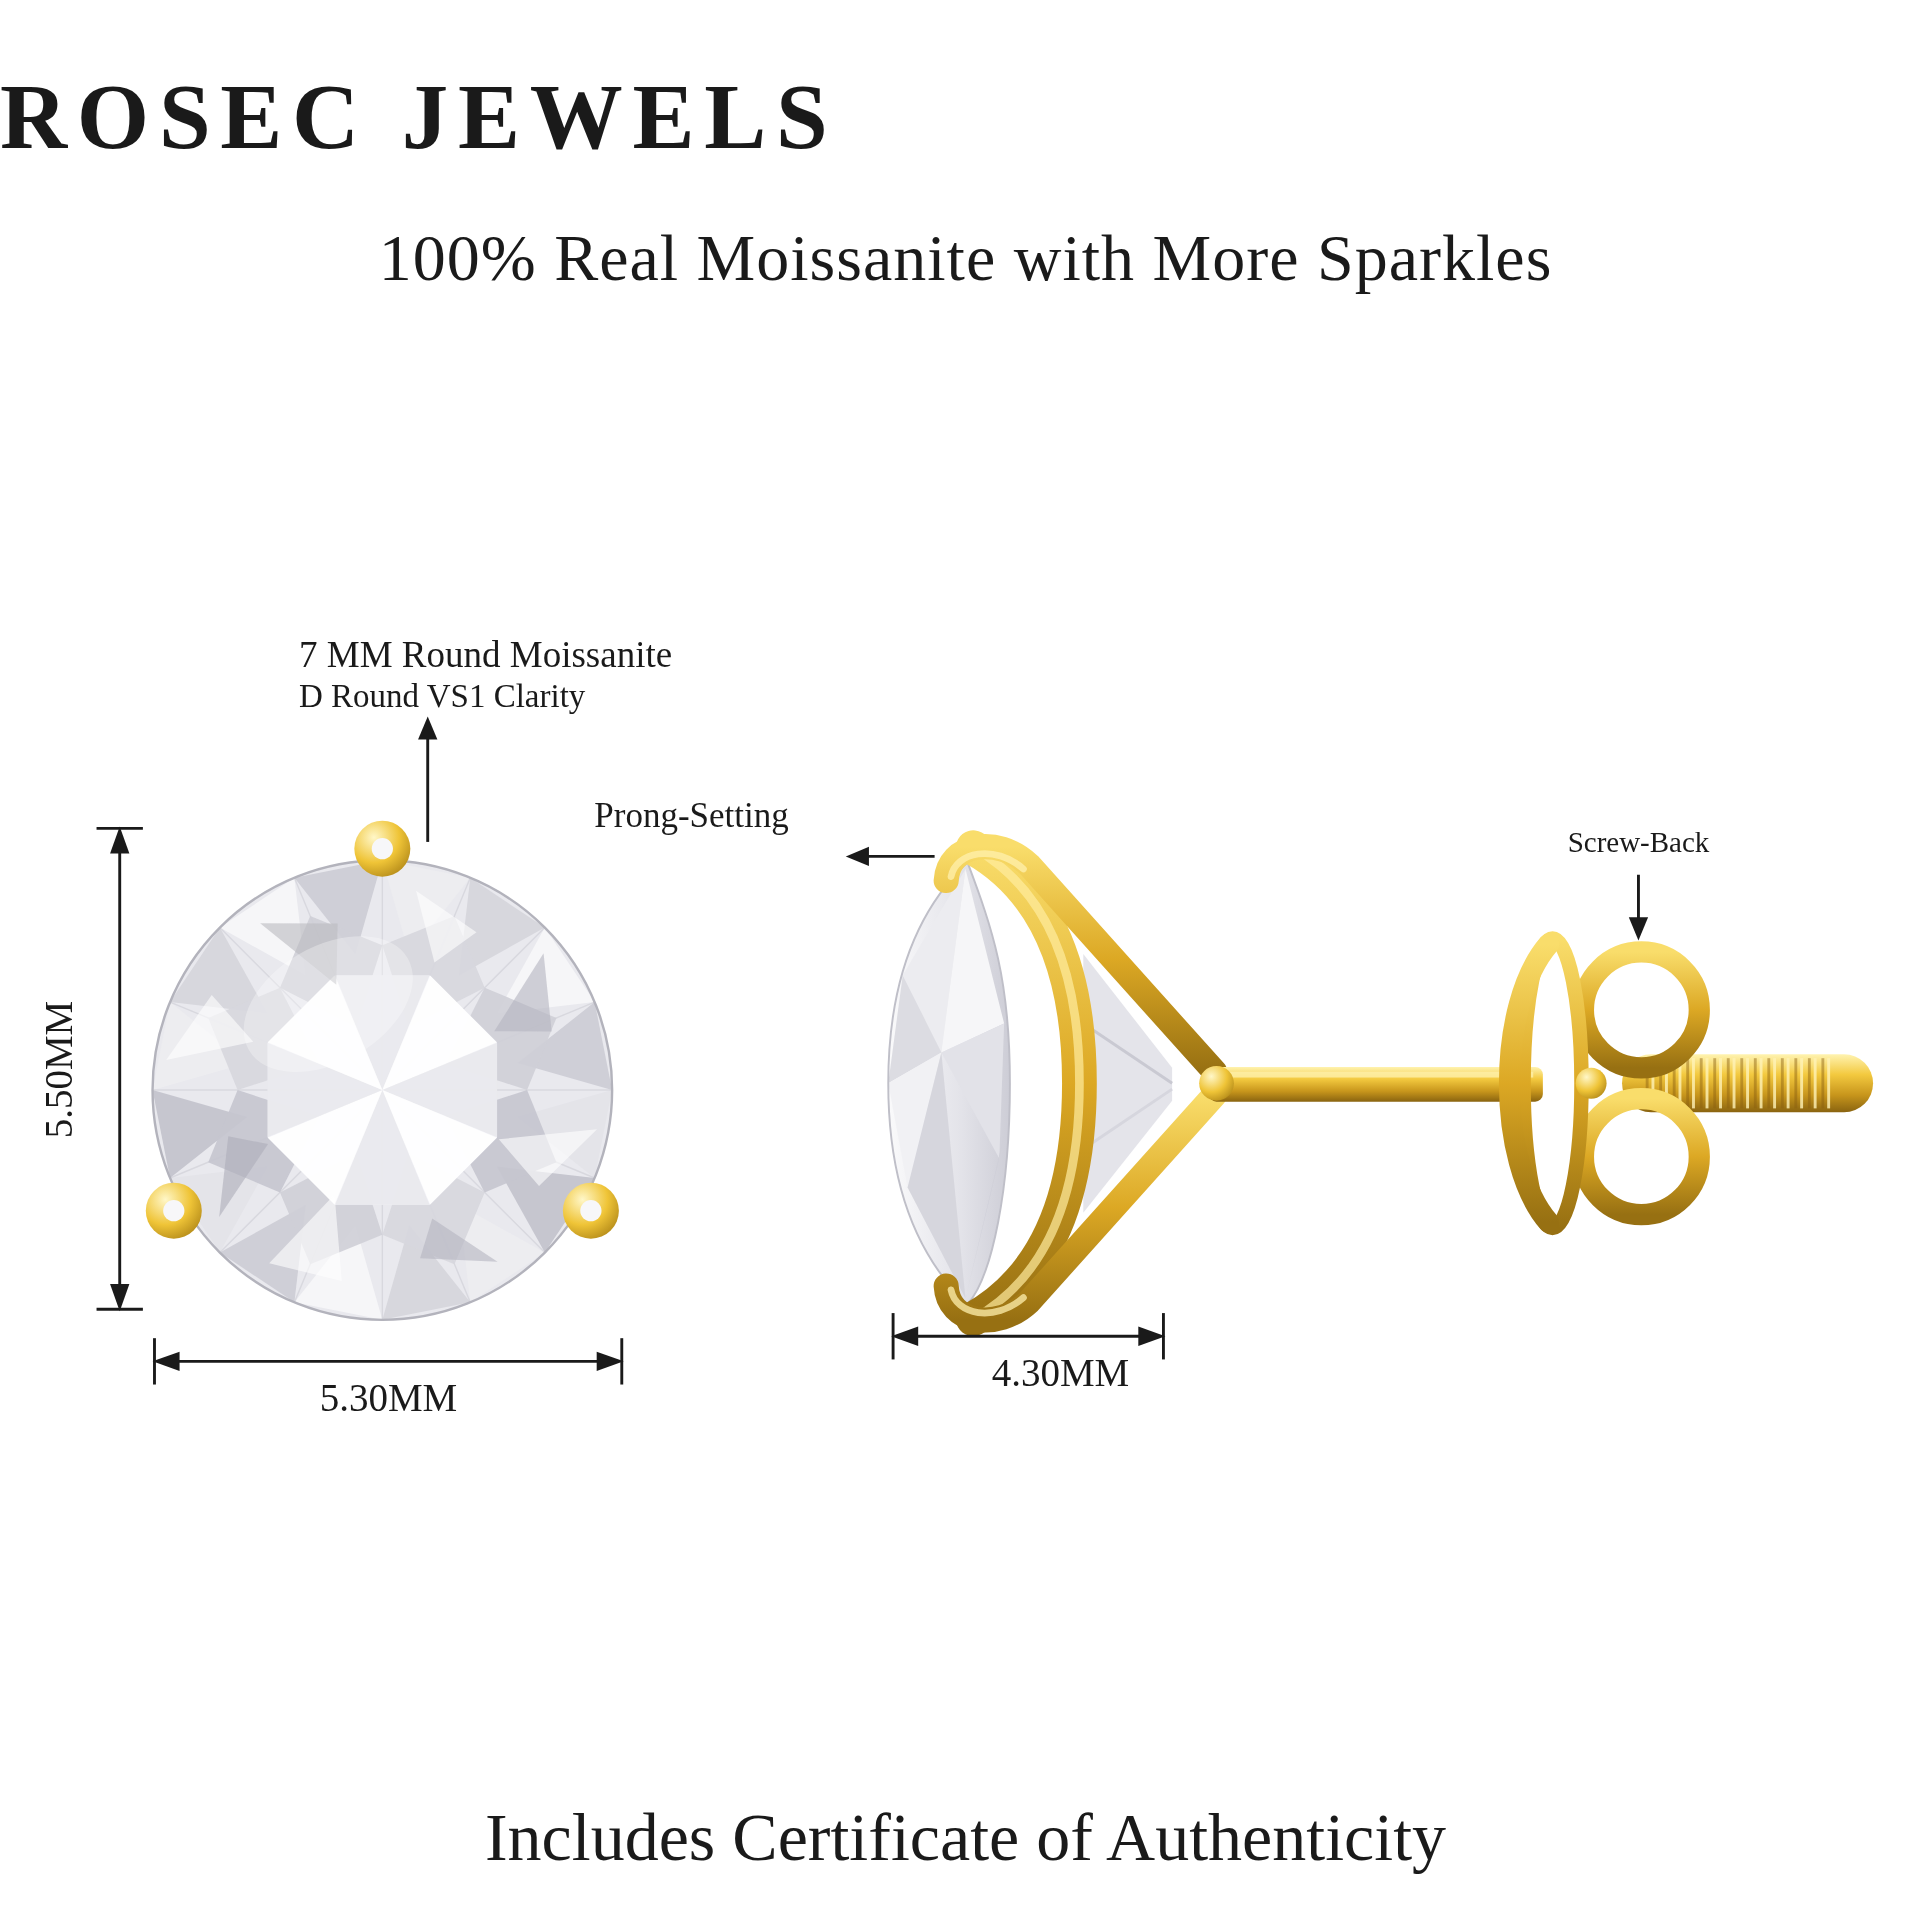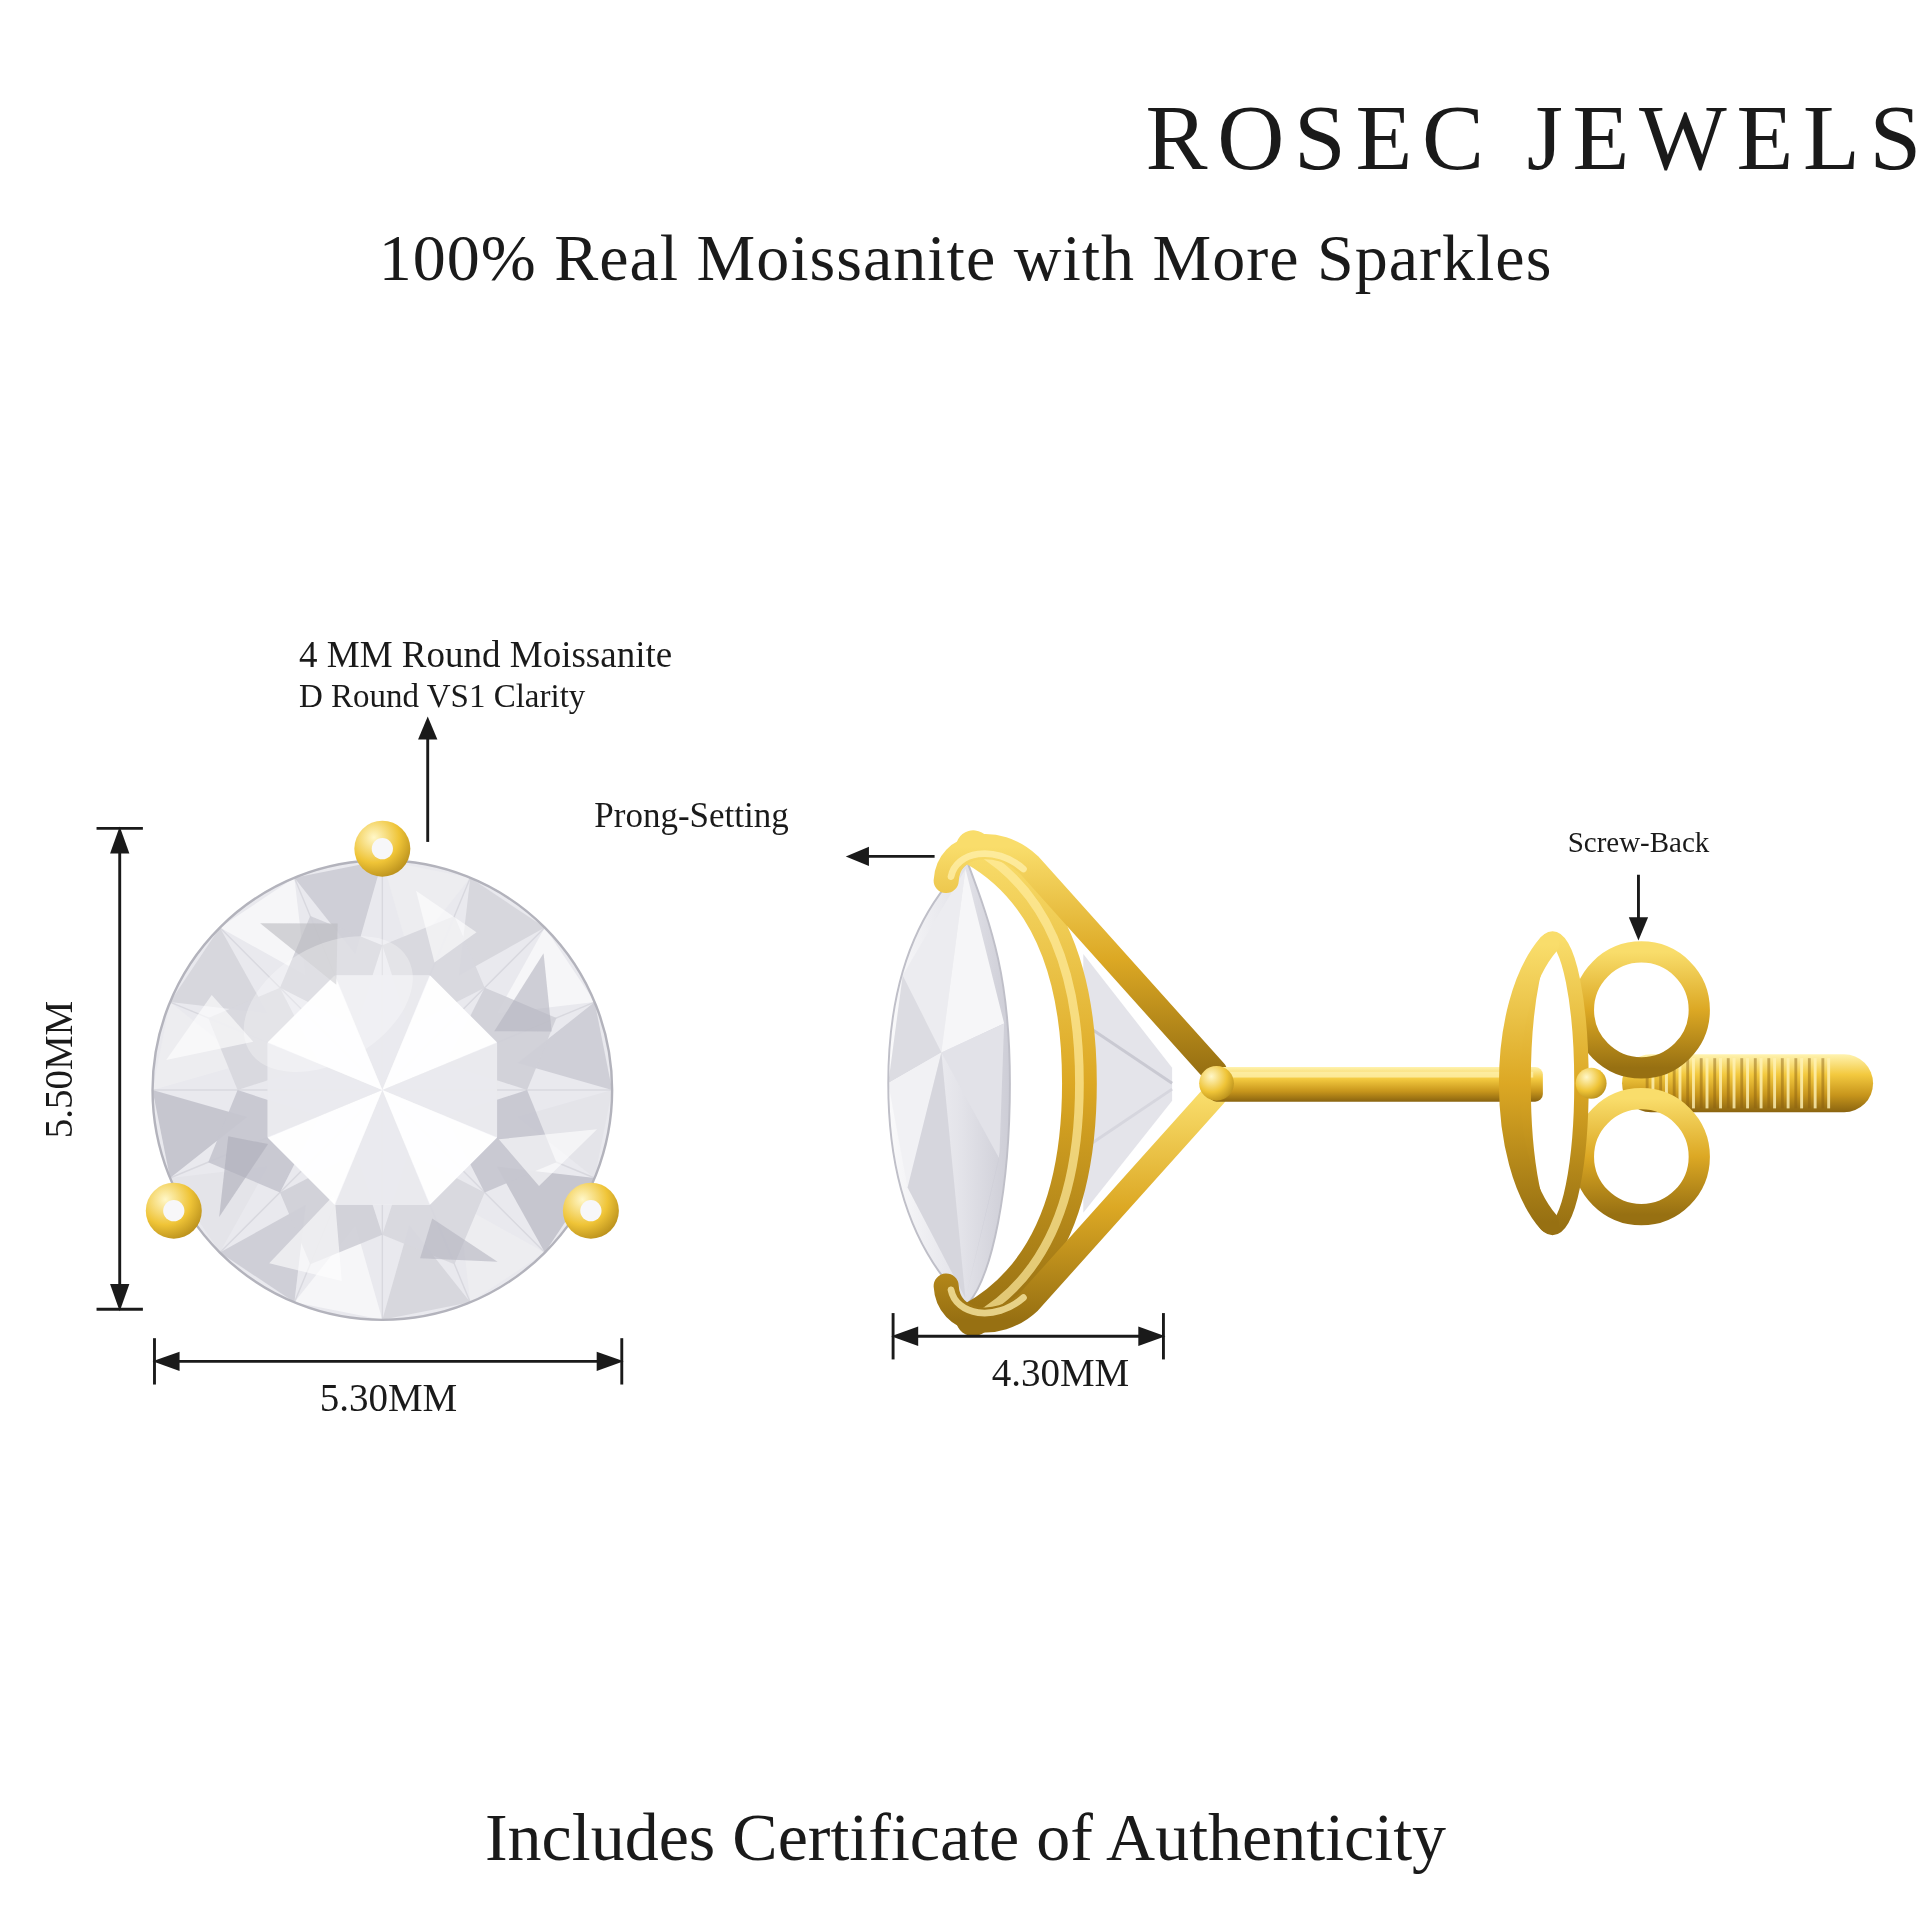--- a/index.html
+++ b/index.html
@@ -1,20 +1,20 @@
 <!DOCTYPE html>
 <html><head>
 <meta charset="utf-8">
 <style>
   *{margin:0;padding:0;box-sizing:border-box}
   html,body{background:#ffffff}
   body{width:1931px;height:1931px;font-family:"Liberation Serif","DejaVu Serif",serif;color:#1a1a1a}
   .canvas{position:relative;width:1931px;height:1931px;background:#ffffff;overflow:hidden}
   .abs{position:absolute}
-  .brand{top:84px;left:0;width:100%;text-align:right;font-size:93px;font-weight:400;letter-spacing:9.7px}
+  .brand{top:63px;left:0;width:100%;text-align:left;font-size:93px;font-weight:700;letter-spacing:9.7px}
   .tagline{top:220px;left:0;width:100%;text-align:center;font-size:66px;font-weight:400;letter-spacing:1px}
   .stone-callout{left:299px;top:633px;text-align:left}
   .stone-callout .l1{font-size:37px;line-height:1.2}
   .stone-callout .l2{font-size:33px;line-height:1.2}
   .prong-callout{left:541px;top:796px;width:301px;text-align:center;font-size:35px}
   .screw-callout{left:1513px;top:826px;width:251px;text-align:center;font-size:29px}
   .dim{font-size:39px;text-align:center}
   .dim-front-height{left:-41px;top:1050px;width:193px;height:39px;transform:rotate(-90deg);transform-origin:center}
   .dim-front-width{left:292px;top:1375px;width:193px}
   .dim-side-width{left:964px;top:1350px;width:193px}
@@ -230,21 +230,21 @@
       <polygon points="443,742 433,766 453,766"></polygon>
       <polygon points="876,887 900,877 900,897"></polygon>
       <polygon points="1697,974 1687,950 1707,950"></polygon>
     </g>
   </svg>
 
   <div class="abs brand">ROSEC JEWELS</div>
   <div class="abs tagline">100% Real Moissanite with More Sparkles</div>
 
   <div class="abs stone-callout">
-    <div class="l1">4 MM Round Moissanite</div>
+    <div class="l1">7 MM Round Moissanite</div>
     <div class="l2">D Round VS1 Clarity</div>
   </div>
 
   <div class="abs prong-callout">Prong-Setting</div>
   <div class="abs screw-callout">Screw-Back</div>
 
   <div class="abs dim dim-front-height">5.50MM</div>
   <div class="abs dim dim-front-width">5.30MM</div>
   <div class="abs dim dim-side-width">4.30MM</div>
 

